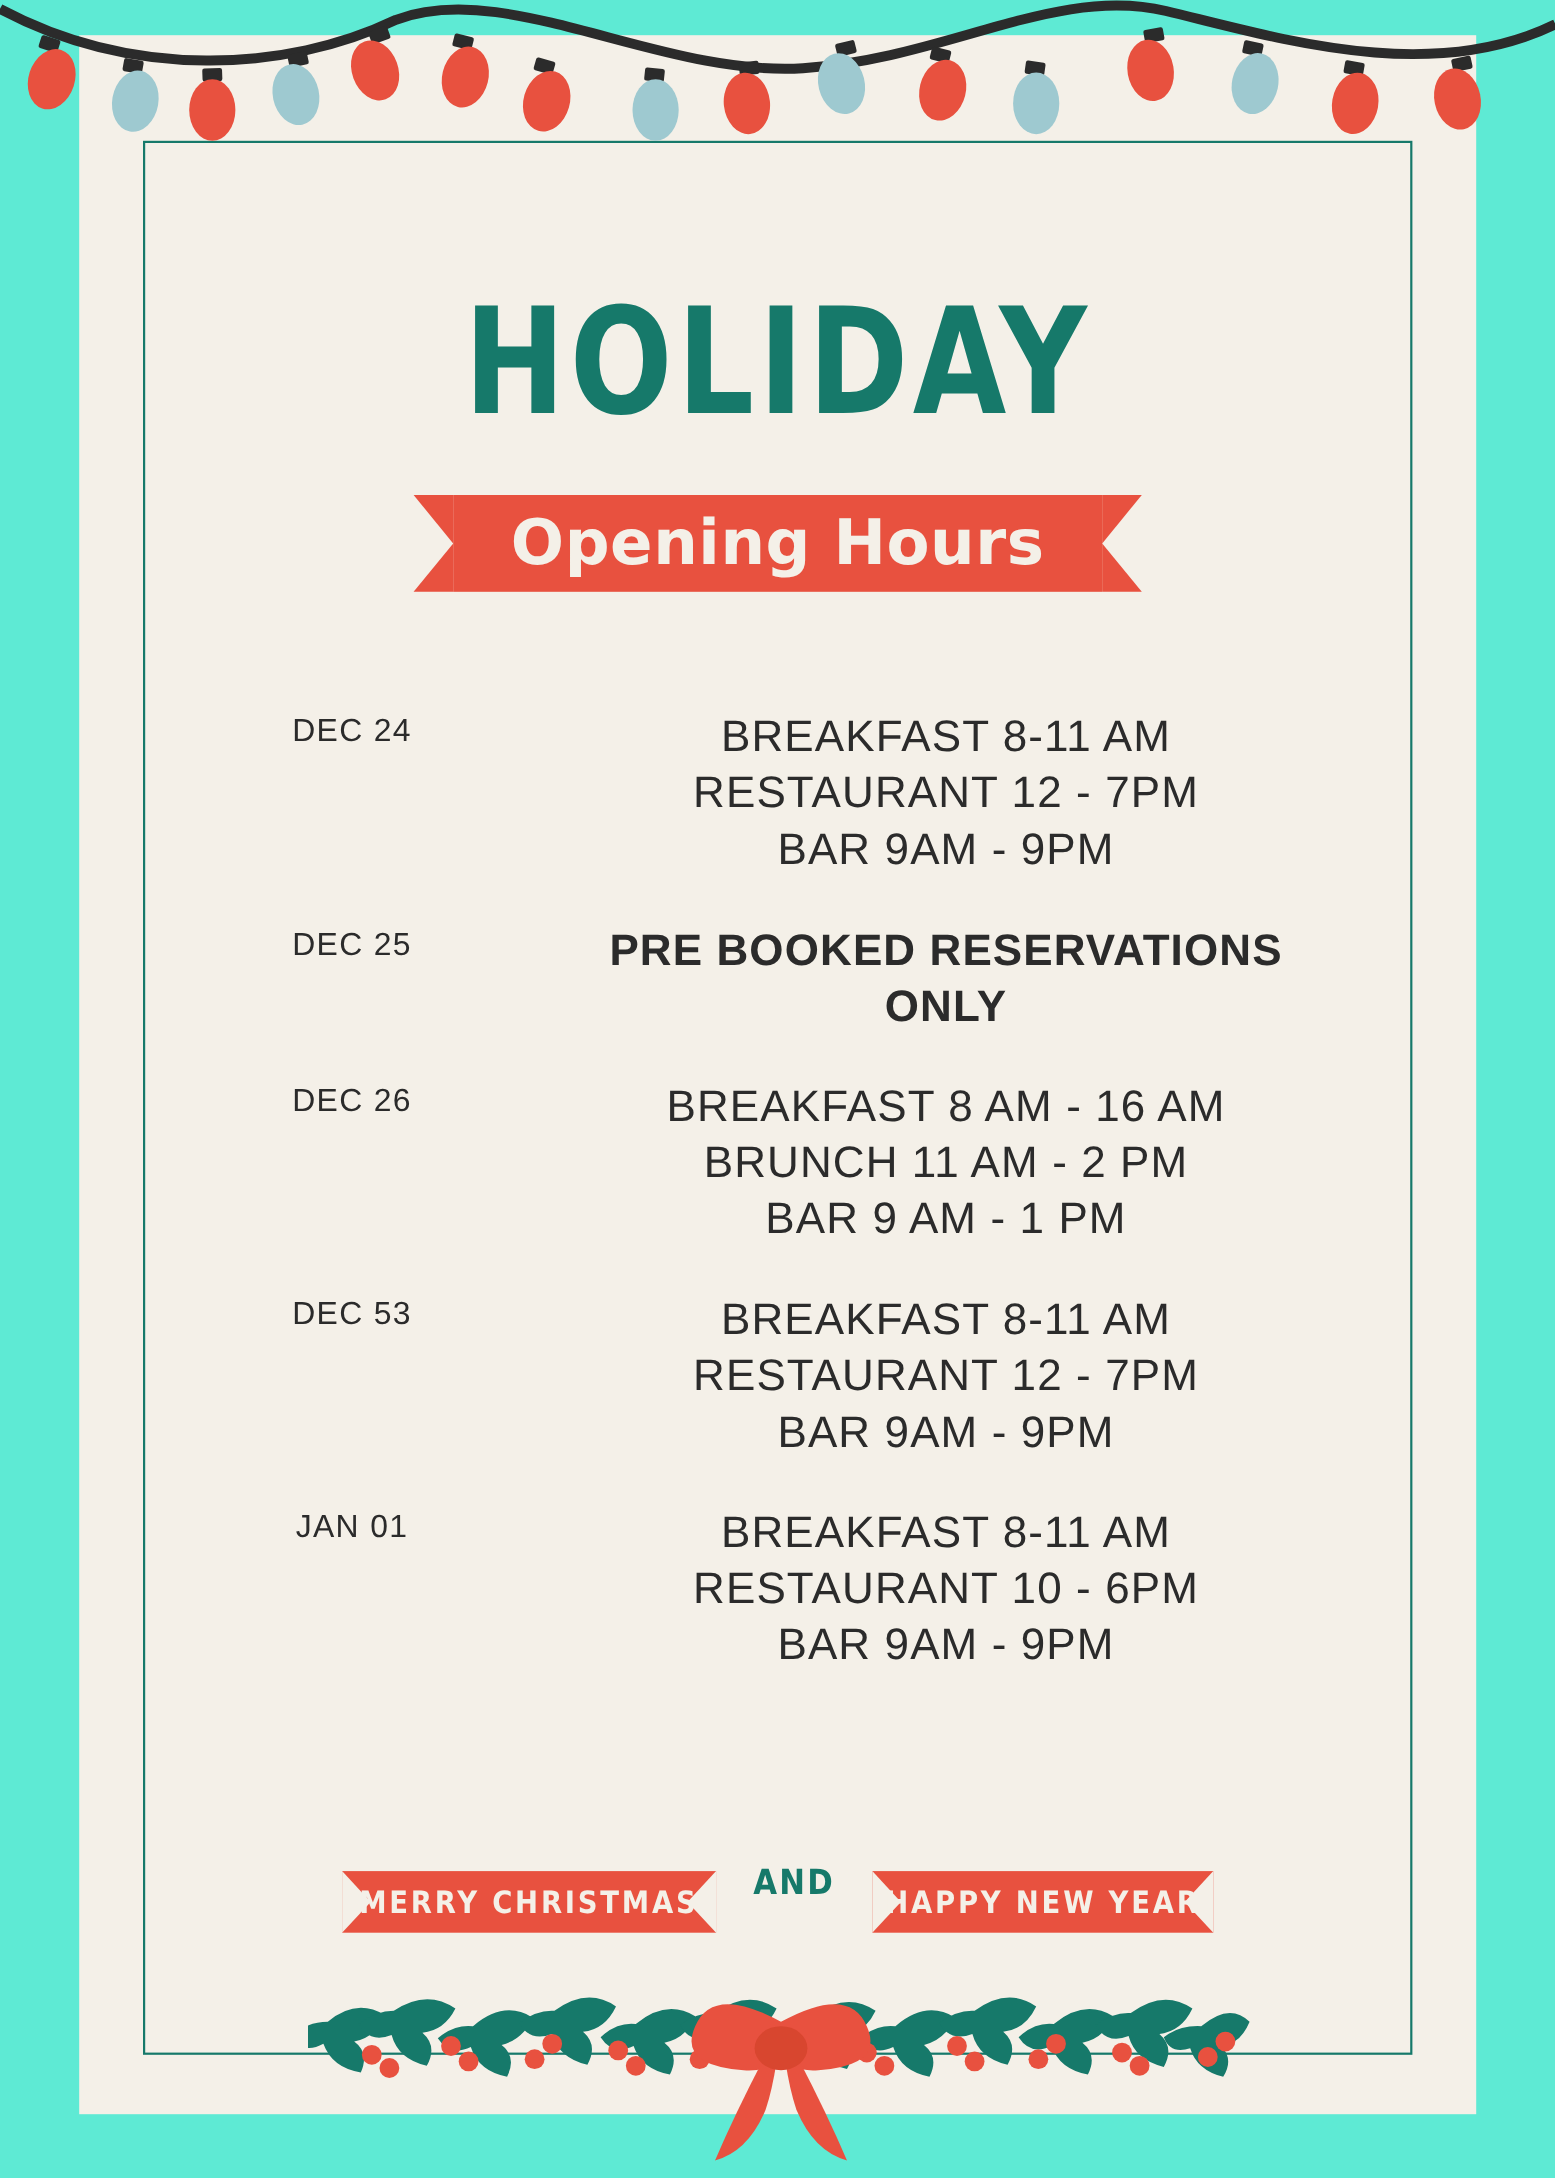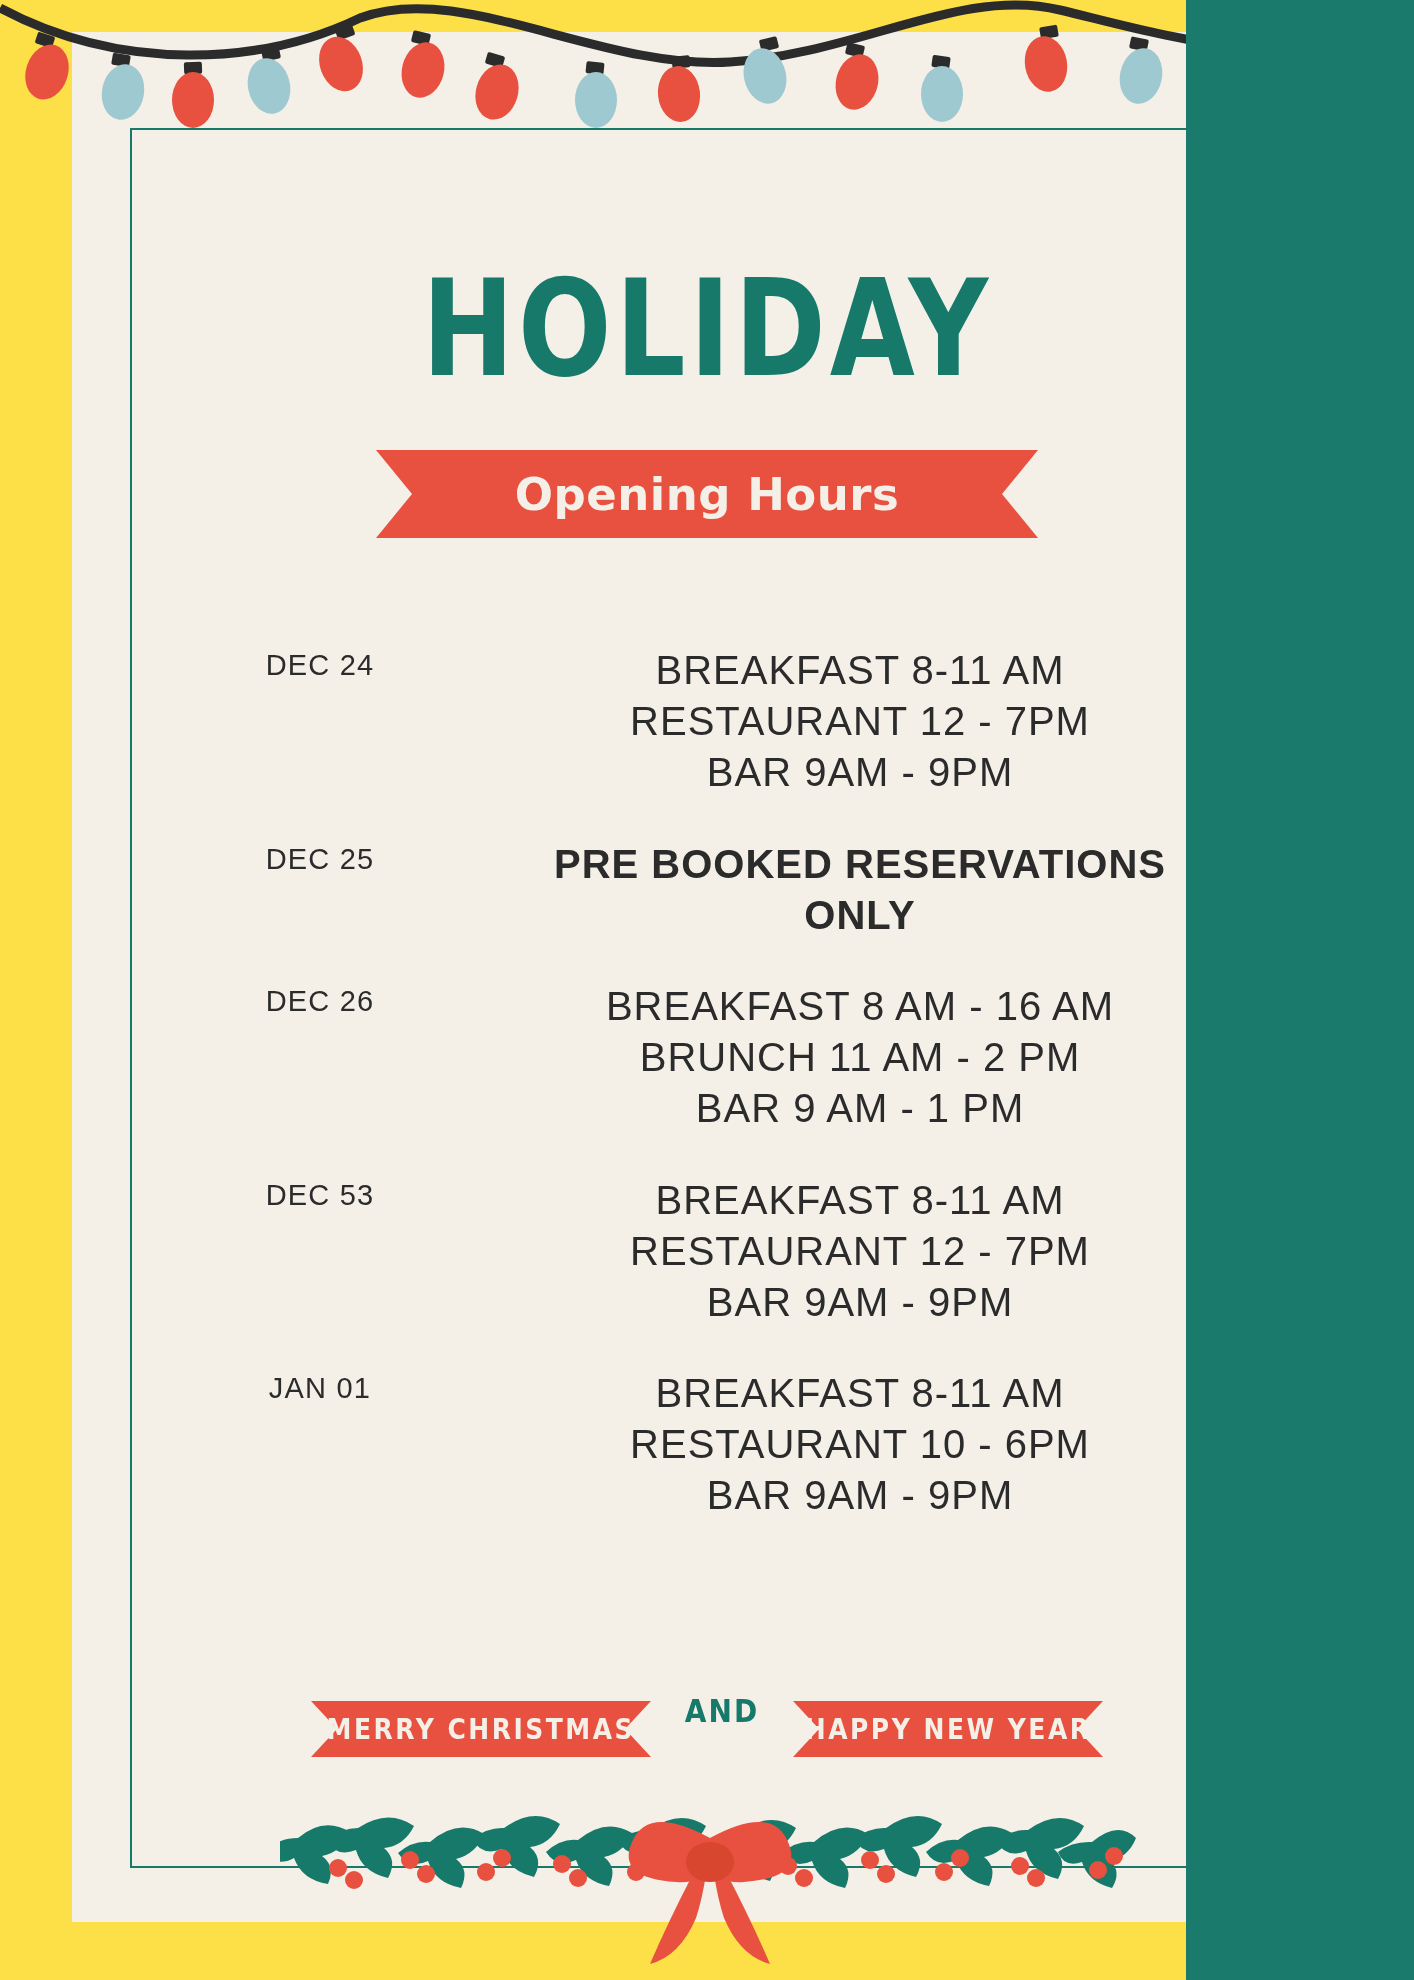--- a/index.html
+++ b/index.html
@@ -12,23 +12,23 @@
     background: #1a7a6b;
     font-family: "Liberation Sans", sans-serif;
     overflow: hidden;
     position: relative;
   }
 
   
   .poster {
     position: absolute;
     left: 0; top: 0;
-    width: 1186px;
+    width: 1414px;
     height: 1980px;
-    background: #fde047;
+    background: #5eead4;
     overflow: hidden;
   }
   .cream-panel {
     position: absolute;
     left: 72px;
     top: 32px;
     width: 1270px;
     height: 1890px;
     background: #f4f0e8;
   }
@@ -102,21 +102,21 @@
   .ribbon:before {
     left: -36px;
     border-left: 36px solid transparent;
   }
   .ribbon:after {
     right: -36px;
     border-right: 36px solid transparent;
   }
   .ribbon-text {
     font-family: "DejaVu Sans", sans-serif;
-    font-size: 45px;
+    font-size: 57px;
     font-weight: bold;
     color: #f4f0e8;
     letter-spacing: 0.5px;
     z-index: 2;
   }
 
   
   .schedule {
     position: absolute;
     left: 170px;

